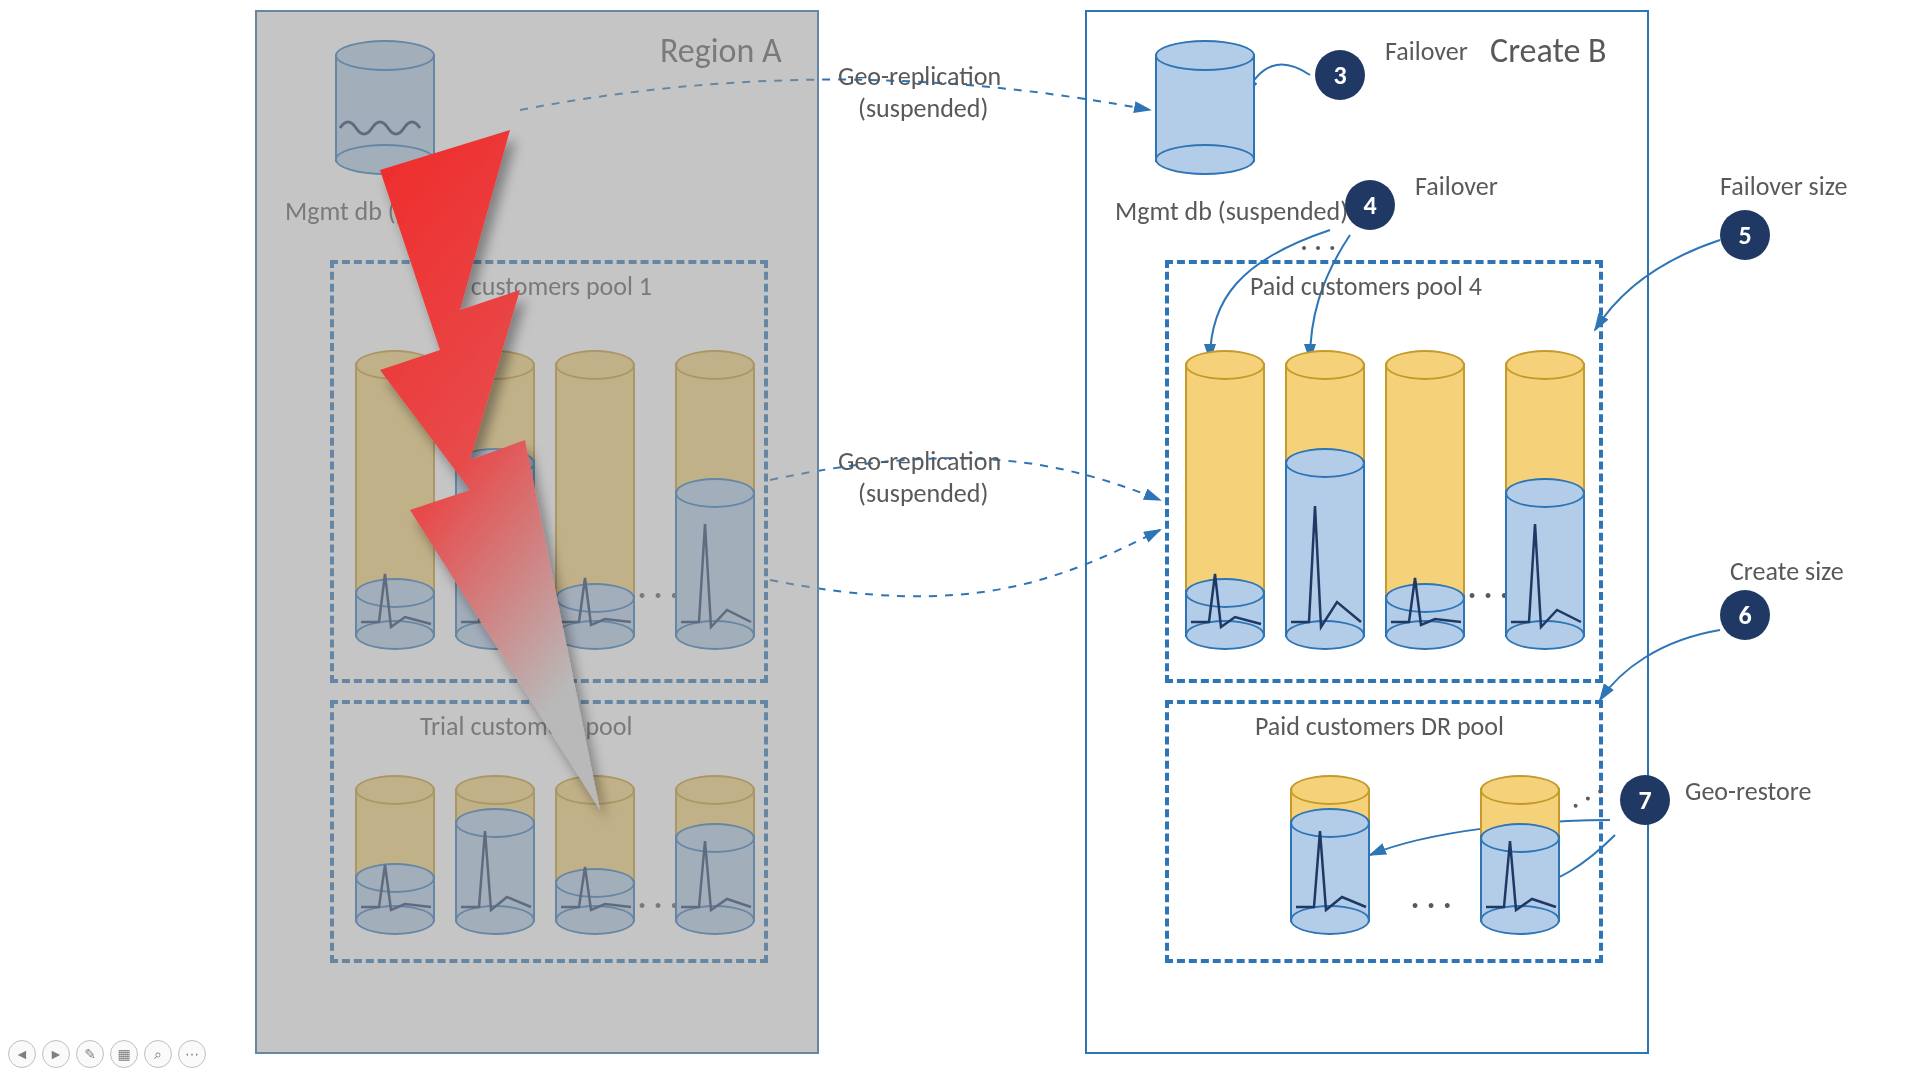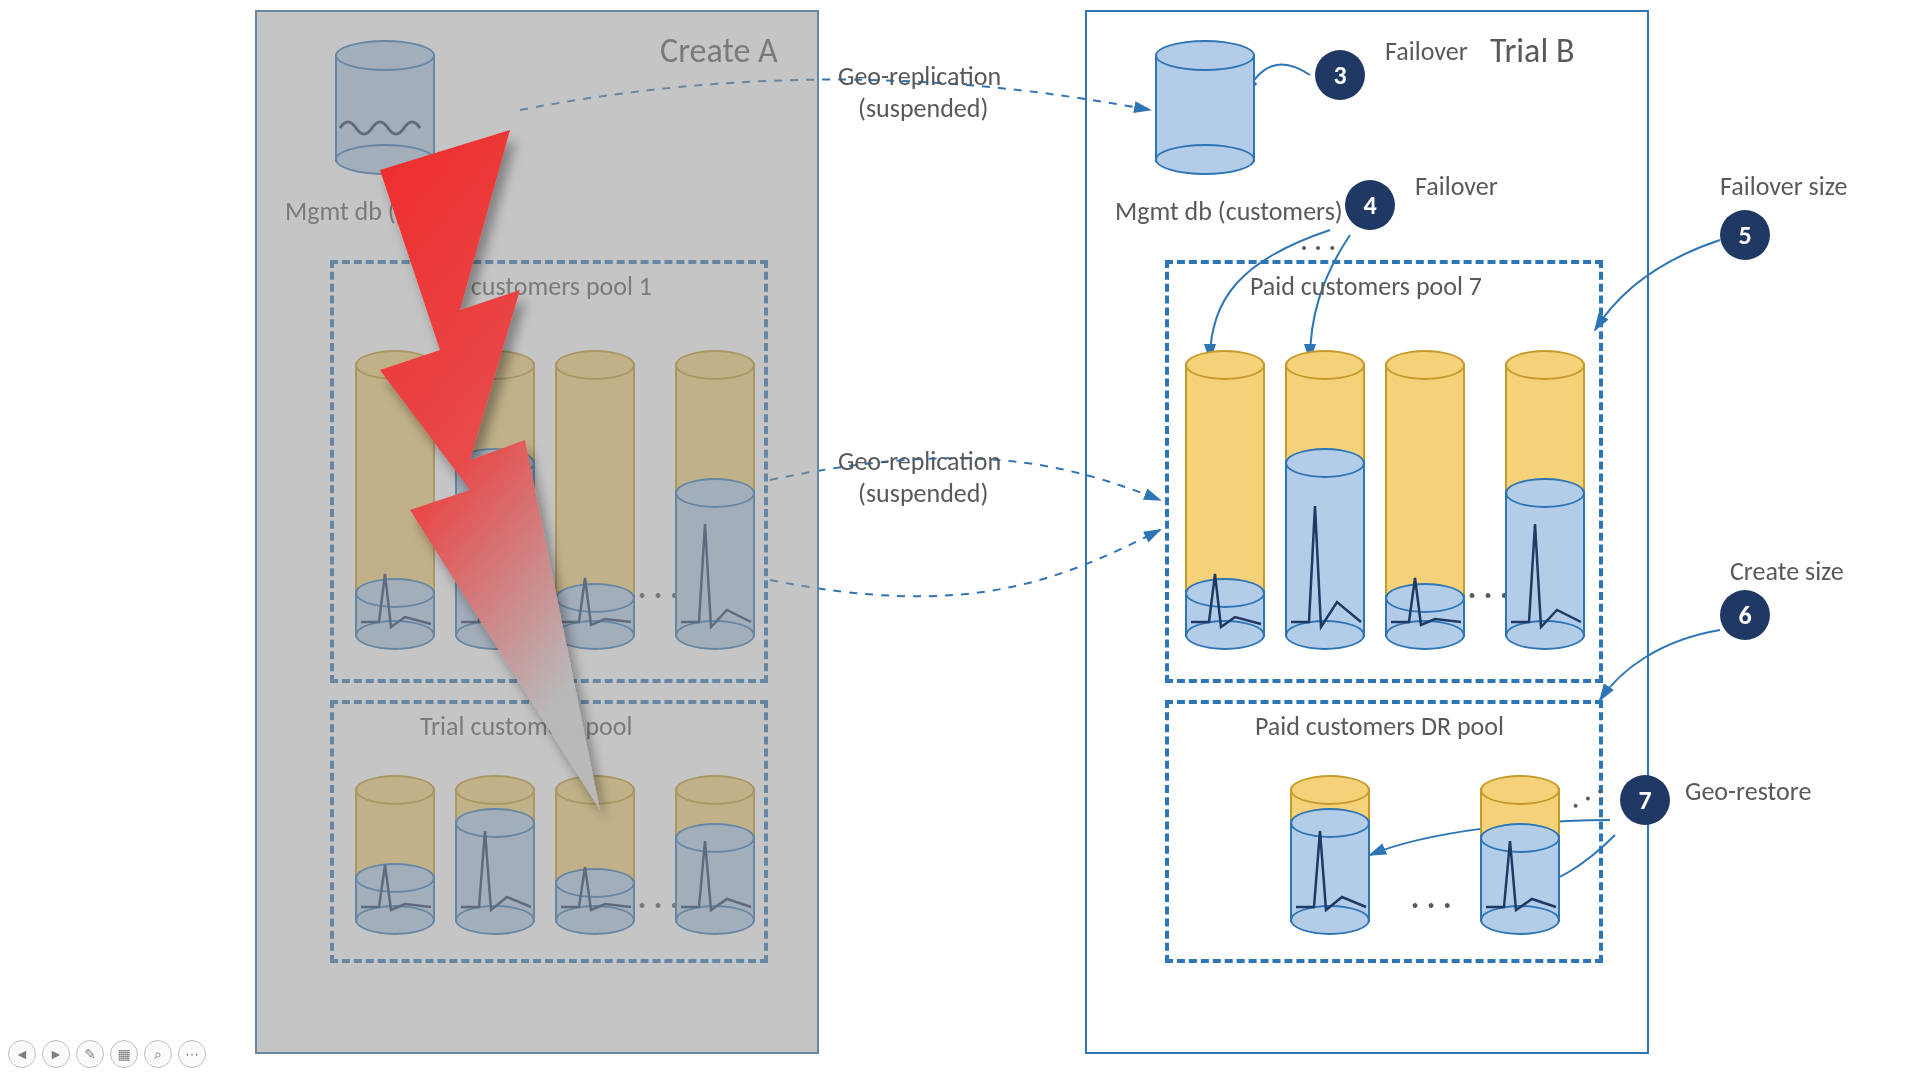--- a/index.html
+++ b/index.html
@@ -62,50 +62,50 @@
 
     <path d="M 1720 630 C 1660 640, 1620 670, 1600 700" stroke="#2e75b6" stroke-width="2" fill="none" marker-end="url(#arB)"></path>
 
     <path d="M 1610 820 C 1540 820, 1430 830, 1370 855" stroke="#2e75b6" stroke-width="2" fill="none" marker-end="url(#arB)"></path>
     <path d="M 1615 835 C 1580 870, 1555 880, 1540 885" stroke="#2e75b6" stroke-width="2" fill="none" marker-end="url(#arB)"></path>
 
     <path d="M 1158 140 q 8 -12 16 0 q 8 12 16 0 q 8 -12 16 0 q 8 12 16 0 q 8 -12 16 0" stroke="#1f3864" stroke-width="3" fill="none"></path>
   </svg>
 
   <div class="region-box" style="left:255px;top:10px;width:560px;height:1040px"></div>
-  <div class="txt region-title" style="left:660px;top:30px">Create A</div>
+  <div class="txt region-title" style="left:660px;top:30px">Region A</div>
 
   <div class="cyl" style="left:335px;top:40px;width:100px;height:135px">
     <div class="body"></div>
       <div class="bot"></div>
       <div class="top"></div>
   </div>
   <svg style="position:absolute;left:338px;top:118px;width:95px;height:20px">
       <path d="M2 10 q 8 -12 16 0 q 8 12 16 0 q 8 -12 16 0 q 8 12 16 0 q 8 -12 16 0" stroke="#1f3864" stroke-width="3" fill="none"></path>
     </svg>
   <div class="txt" style="left:285px;top:195px">Mgmt db (primary)</div>
 
   <div class="dashed-box" style="left:330px;top:260px;width:430px;height:415px"></div>
   <div class="txt" style="left:420px;top:270px">Paid customers pool 1</div>
 
   <div class="dashed-box" style="left:330px;top:700px;width:430px;height:255px"></div>
   <div class="txt" style="left:420px;top:710px">Trial customers pool</div>
 
   <div class="region-box" style="left:1085px;top:10px;width:560px;height:1040px"></div>
-  <div class="txt region-title" style="left:1490px;top:30px">Trial B</div>
+  <div class="txt region-title" style="left:1490px;top:30px">Create B</div>
 
   <div class="cyl" style="left:1155px;top:40px;width:100px;height:135px">
     <div class="body"></div>
       <div class="bot"></div>
       <div class="top"></div>
   </div>
-  <div class="txt" style="left:1115px;top:195px">Mgmt db (customers)</div>
+  <div class="txt" style="left:1115px;top:195px">Mgmt db (suspended)</div>
 
   <div class="dashed-box" style="left:1165px;top:260px;width:430px;height:415px"></div>
-  <div class="txt" style="left:1250px;top:270px">Paid customers pool 7</div>
+  <div class="txt" style="left:1250px;top:270px">Paid customers pool 4</div>
 
   <div class="dashed-box" style="left:1165px;top:700px;width:430px;height:255px"></div>
   <div class="txt" style="left:1255px;top:710px">Paid customers DR pool</div>
 
   <div class="dbcyl" style="left:355px;top:350px;width:80px;height:300px">
     <div class="o-body" style="bottom:60px"></div>
       <div class="o-top"></div>
     <div class="b-body" style="top:240px"></div>
       <div class="b-bot"></div>
       <div class="b-top" style="top:228px"></div>

